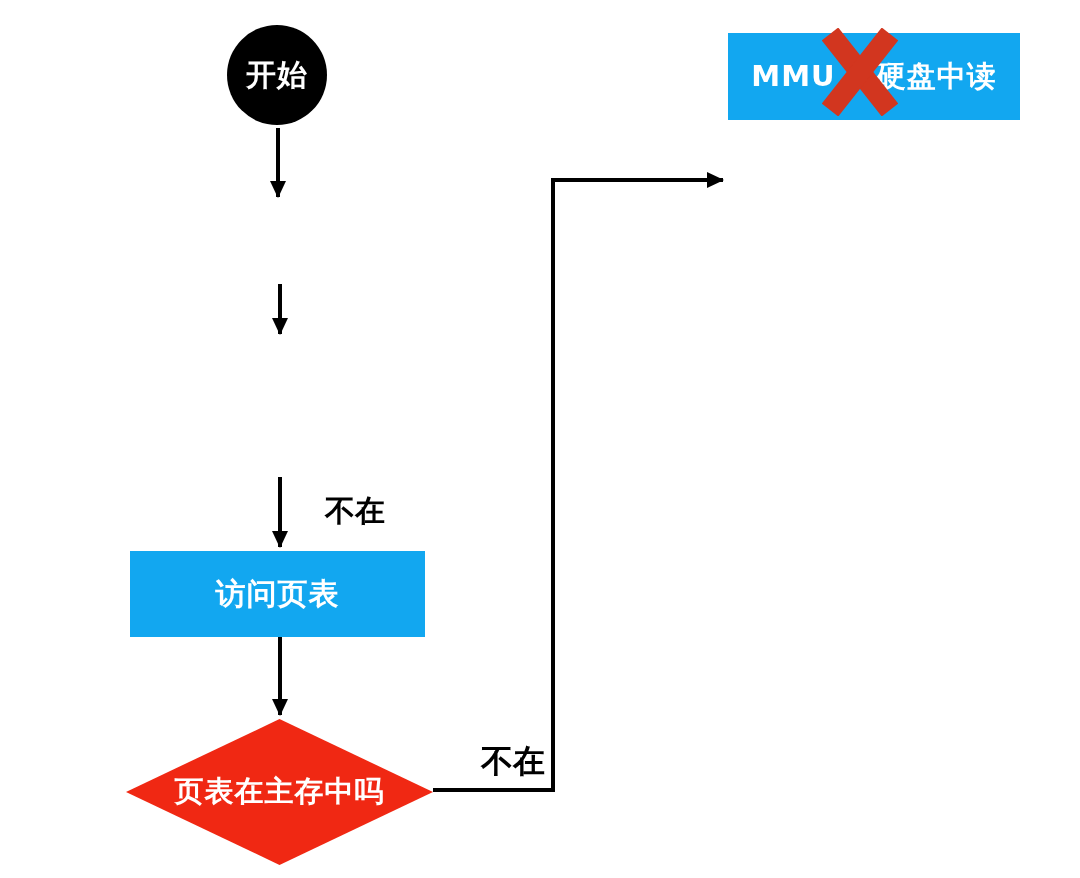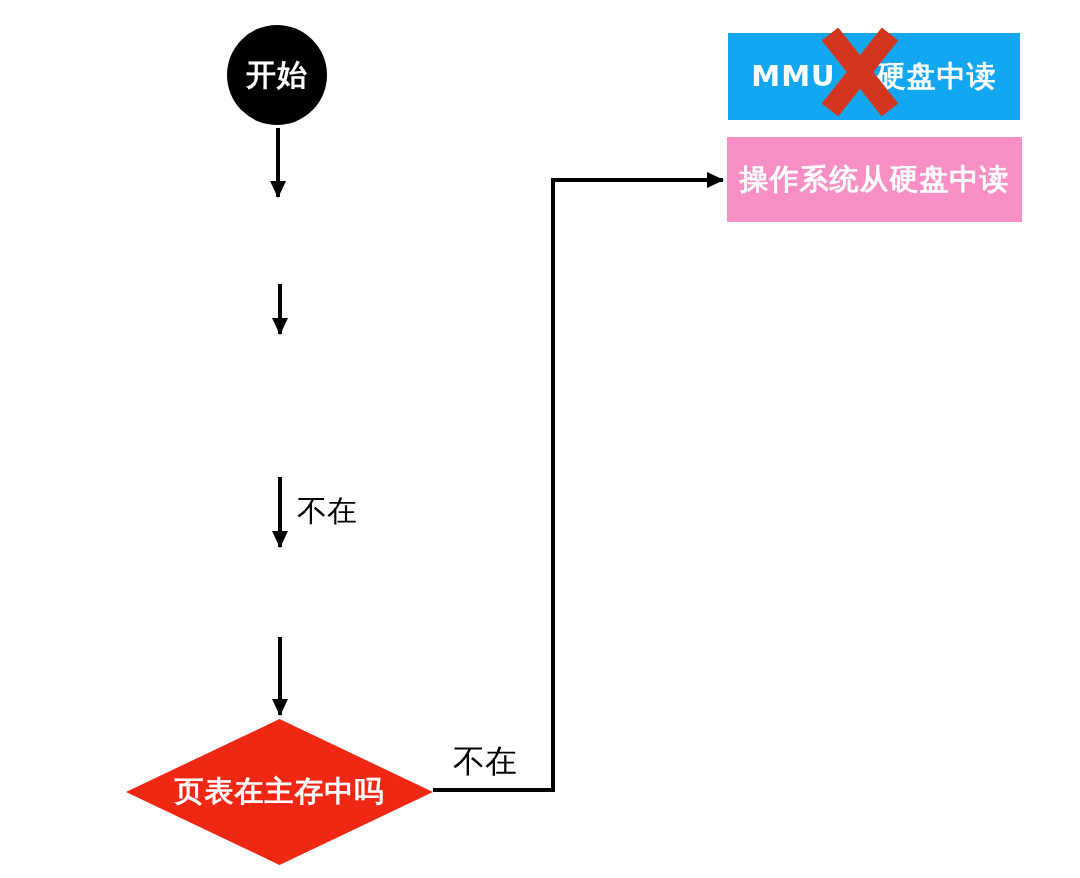--- a/index.html
+++ b/index.html
@@ -104,21 +104,22 @@
   }
   .cross-overlay line {
     stroke: var(--cross-red);
     stroke-width: 21;
     stroke-linecap: butt;
   }
 
   .edge-label {
     position: absolute;
     color: var(--label-text-black);
-    font-weight: normal;
+    font-weight: bold;
+    margin-left: 28px;
   }
   .edge-label-1 {
     left: 297px; top: 491px;
     font-size: 30px;
   }
   .edge-label-2 {
     left: 453px; top: 740px;
     font-size: 32px;
   }
 </style>
@@ -141,33 +142,33 @@
   </svg>
 
   <div class="node node-start">
     <span>开始</span>
   </div>
 
 
 
   <div class="edge-label edge-label-1">不在</div>
 
+  <div class="node node-process node-access-pt">
+    <span>访问页表</span>
+  </div>
 
   <div class="node node-decision node-pt-in-mem">
     <span>页表在主存中吗</span>
   </div>
 
   <div class="edge-label edge-label-2">不在</div>
 
   <div class="node node-process node-mmu-disk">
     <span>MMU 从硬盘中读</span>
   </div>
 
   <svg class="cross-overlay" viewBox="0 0 76 88">
     <line x1="8" y1="6" x2="68" y2="82"></line>
     <line x1="68" y1="6" x2="8" y2="82"></line>
   </svg>
 
-  <div class="node node-os-disk">
-    <span>操作系统从硬盘中读</span>
-  </div>
 
 </div>
 
 </body></html>

